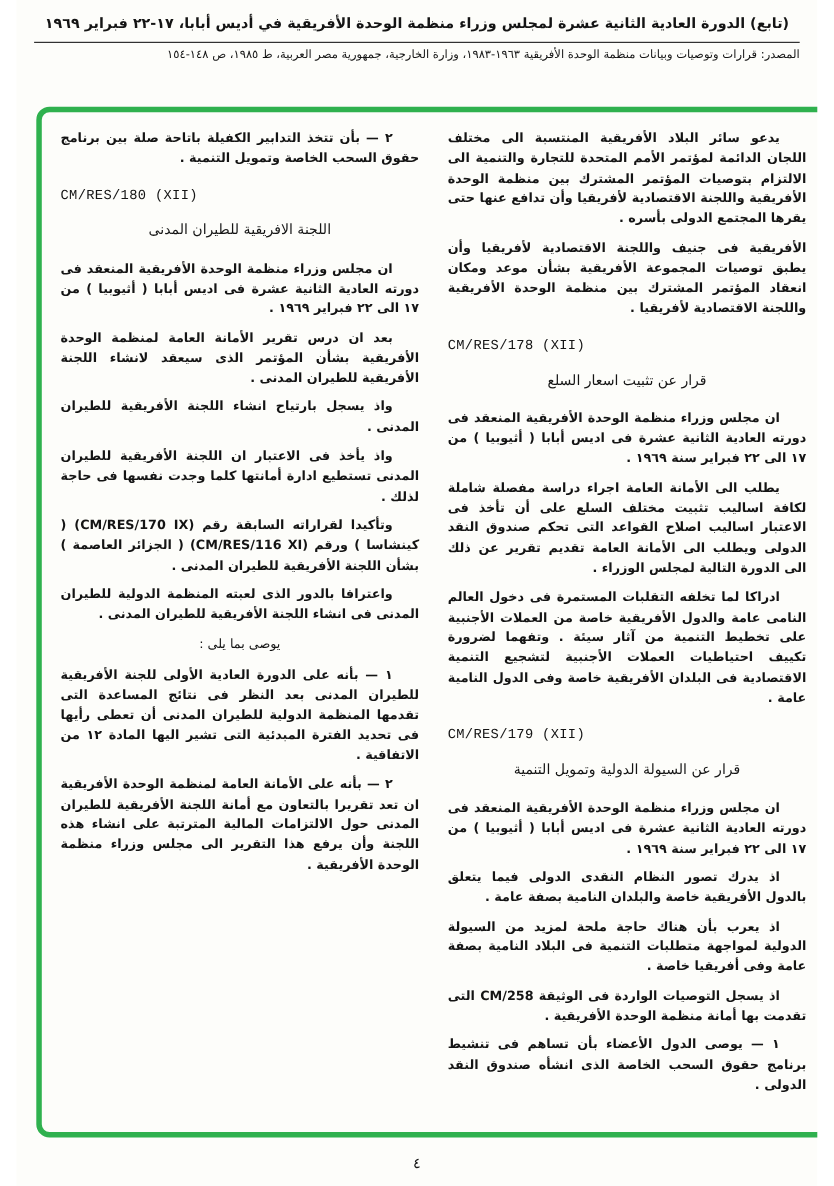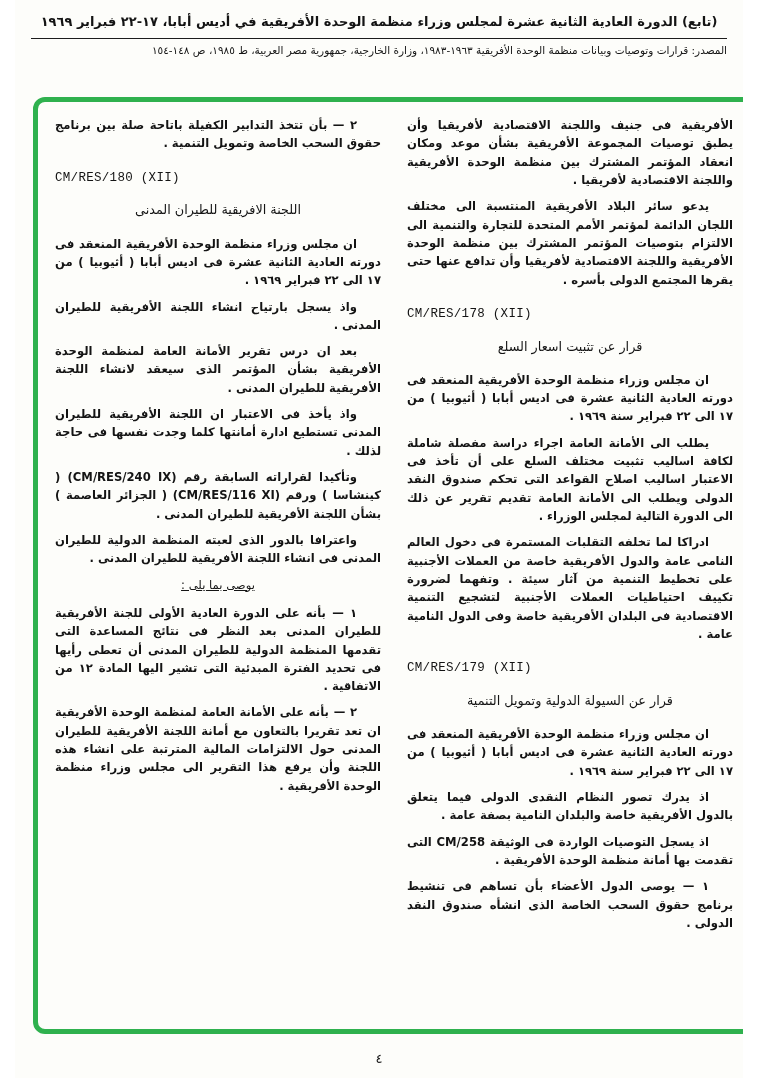--- a/index.html
+++ b/index.html
@@ -21,62 +21,63 @@
   .cols { direction: rtl; display: flex; gap: 26px; height: 100%; overflow: hidden; }
   .col { flex: 1 1 0; font-size: 11.6px; line-height: 1.58; text-align: justify; }
   .para { margin: 0 0 8px 0; text-indent: 24px; font-weight: bold; }
   .noindent { text-indent: 0; }
   .res-code {
     direction: ltr; text-align: left;
     font-family: Liberation Mono, monospace; font-size: 12.5px;
     margin: 16px 0 12px 0; letter-spacing: 0.3px;
   }
   .res-title { font-weight: normal; text-align: center; font-size: 12.8px; margin: 0 0 14px 0; text-indent: 0; }
-  .subhead { text-align: center; margin: 2px 0 10px 0; text-indent: 0; text-decoration: underline; }
+  .subhead { text-align: center; margin: 2px 0 10px 0; text-indent: 0; }
   .pgnum { position: absolute; bottom: 12px; left: 0; width: 100%; text-align: center; font-size: 13px; }
 </style>
 </head>
 <body>
 
 <div class="page">
 
   <header class="hdr">
     <div class="hdr-l1">(تابع) الدورة العادية الثانية عشرة لمجلس وزراء منظمة الوحدة الأفريقية في أديس أبابا، ١٧-٢٢ فبراير ١٩٦٩</div>
     <div class="hdr-rule"></div>
     <div class="hdr-l2">المصدر: قرارات وتوصيات وبيانات منظمة الوحدة الأفريقية ١٩٦٣-١٩٨٣، وزارة الخارجية، جمهورية مصر العربية، ط ١٩٨٥، ص ١٤٨-١٥٤</div>
   </header>
 
   <div class="frame">
     <div class="cols">
 
       <section class="col">
+        <p class="para">يدعو سائر البلاد الأفريقية المنتسبة الى مختلف اللجان الدائمة لمؤتمر الأمم المتحدة للتجارة والتنمية الى الالتزام بتوصيات المؤتمر المشترك بين منظمة الوحدة الأفريقية واللجنة الاقتصادية لأفريقيا وأن تدافع عنها حتى يقرها المجتمع الدولى بأسره .</p>
         <p class="para noindent">الأفريقية فى جنيف واللجنة الاقتصادية لأفريقيا وأن يطبق توصيات المجموعة الأفريقية بشأن موعد ومكان انعقاد المؤتمر المشترك بين منظمة الوحدة الأفريقية واللجنة الاقتصادية لأفريقيا .</p>
-        <p class="para">يدعو سائر البلاد الأفريقية المنتسبة الى مختلف اللجان الدائمة لمؤتمر الأمم المتحدة للتجارة والتنمية الى الالتزام بتوصيات المؤتمر المشترك بين منظمة الوحدة الأفريقية واللجنة الاقتصادية لأفريقيا وأن تدافع عنها حتى يقرها المجتمع الدولى بأسره .</p>
         <div class="res-code">CM/RES/178 (XII)</div>
         <div class="res-title">قرار عن تثبيت اسعار السلع</div>
         <p class="para">ان مجلس وزراء منظمة الوحدة الأفريقية المنعقد فى دورته العادية الثانية عشرة فى اديس أبابا ( أثيوبيا ) من ١٧ الى ٢٢ فبراير سنة ١٩٦٩ .</p>
         <p class="para">يطلب الى الأمانة العامة اجراء دراسة مفصلة شاملة لكافة اساليب تثبيت مختلف السلع على أن تأخذ فى الاعتبار اساليب اصلاح القواعد التى تحكم صندوق النقد الدولى ويطلب الى الأمانة العامة تقديم تقرير عن ذلك الى الدورة التالية لمجلس الوزراء .</p>
         <p class="para">ادراكا لما تخلفه التقلبات المستمرة فى دخول العالم النامى عامة والدول الأفريقية خاصة من العملات الأجنبية على تخطيط التنمية من آثار سيئة . وتفهما لضرورة تكييف احتياطيات العملات الأجنبية لتشجيع التنمية الاقتصادية فى البلدان الأفريقية خاصة وفى الدول النامية عامة .</p>
         <div class="res-code">CM/RES/179 (XII)</div>
         <div class="res-title">قرار عن السيولة الدولية وتمويل التنمية</div>
         <p class="para">ان مجلس وزراء منظمة الوحدة الأفريقية المنعقد فى دورته العادية الثانية عشرة فى اديس أبابا ( أثيوبيا ) من ١٧ الى ٢٢ فبراير سنة ١٩٦٩ .</p>
         <p class="para">اذ يدرك تصور النظام النقدى الدولى فيما يتعلق بالدول الأفريقية خاصة والبلدان النامية بصفة عامة .</p>
+        <p class="para">اذ يعرب بأن هناك حاجة ملحة لمزيد من السيولة الدولية لمواجهة متطلبات التنمية فى البلاد النامية بصفة عامة وفى أفريقيا خاصة .</p>
         <p class="para">اذ يسجل التوصيات الواردة فى الوثيقة CM/258 التى تقدمت بها أمانة منظمة الوحدة الأفريقية .</p>
         <p class="para">١ — يوصى الدول الأعضاء بأن تساهم فى تنشيط برنامج حقوق السحب الخاصة الذى انشأه صندوق النقد الدولى .</p>
       </section>
 
       <section class="col">
         <p class="para">٢ — بأن تتخذ التدابير الكفيلة باتاحة صلة بين برنامج حقوق السحب الخاصة وتمويل التنمية .</p>
         <div class="res-code">CM/RES/180 (XII)</div>
         <div class="res-title">اللجنة الافريقية للطيران المدنى</div>
         <p class="para">ان مجلس وزراء منظمة الوحدة الأفريقية المنعقد فى دورته العادية الثانية عشرة فى اديس أبابا ( أثيوبيا ) من ١٧ الى ٢٢ فبراير ١٩٦٩ .</p>
+        <p class="para">بعد ان درس تقرير الأمانة العامة لمنظمة الوحدة الأفريقية بشأن المؤتمر الذى سيعقد لانشاء اللجنة الأفريقية للطيران المدنى .</p>
         <p class="para">واذ يسجل بارتياح انشاء اللجنة الأفريقية للطيران المدنى .</p>
-        <p class="para">بعد ان درس تقرير الأمانة العامة لمنظمة الوحدة الأفريقية بشأن المؤتمر الذى سيعقد لانشاء اللجنة الأفريقية للطيران المدنى .</p>
         <p class="para">واذ يأخذ فى الاعتبار ان اللجنة الأفريقية للطيران المدنى تستطيع ادارة أمانتها كلما وجدت نفسها فى حاجة لذلك .</p>
-        <p class="para">وتأكيدا لقراراته السابقة رقم (CM/RES/240 IX) ( كينشاسا ) ورقم (CM/RES/116 XI) ( الجزائر العاصمة ) بشأن اللجنة الأفريقية للطيران المدنى .</p>
+        <p class="para">وتأكيدا لقراراته السابقة رقم (CM/RES/170 IX) ( كينشاسا ) ورقم (CM/RES/116 XI) ( الجزائر العاصمة ) بشأن اللجنة الأفريقية للطيران المدنى .</p>
         <p class="para">واعترافا بالدور الذى لعبته المنظمة الدولية للطيران المدنى فى انشاء اللجنة الأفريقية للطيران المدنى .</p>
         <div class="subhead">يوصى بما يلى :</div>
         <p class="para">١ — بأنه على الدورة العادية الأولى للجنة الأفريقية للطيران المدنى بعد النظر فى نتائج المساعدة التى تقدمها المنظمة الدولية للطيران المدنى أن تعطى رأيها فى تحديد الفترة المبدئية التى تشير اليها المادة ١٢ من الاتفاقية .</p>
         <p class="para">٢ — بأنه على الأمانة العامة لمنظمة الوحدة الأفريقية ان تعد تقريرا بالتعاون مع أمانة اللجنة الأفريقية للطيران المدنى حول الالتزامات المالية المترتبة على انشاء هذه اللجنة وأن يرفع هذا التقرير الى مجلس وزراء منظمة الوحدة الأفريقية .</p>
       </section>
 
     </div>
   </div>
 
   <div class="pgnum">٤</div>

